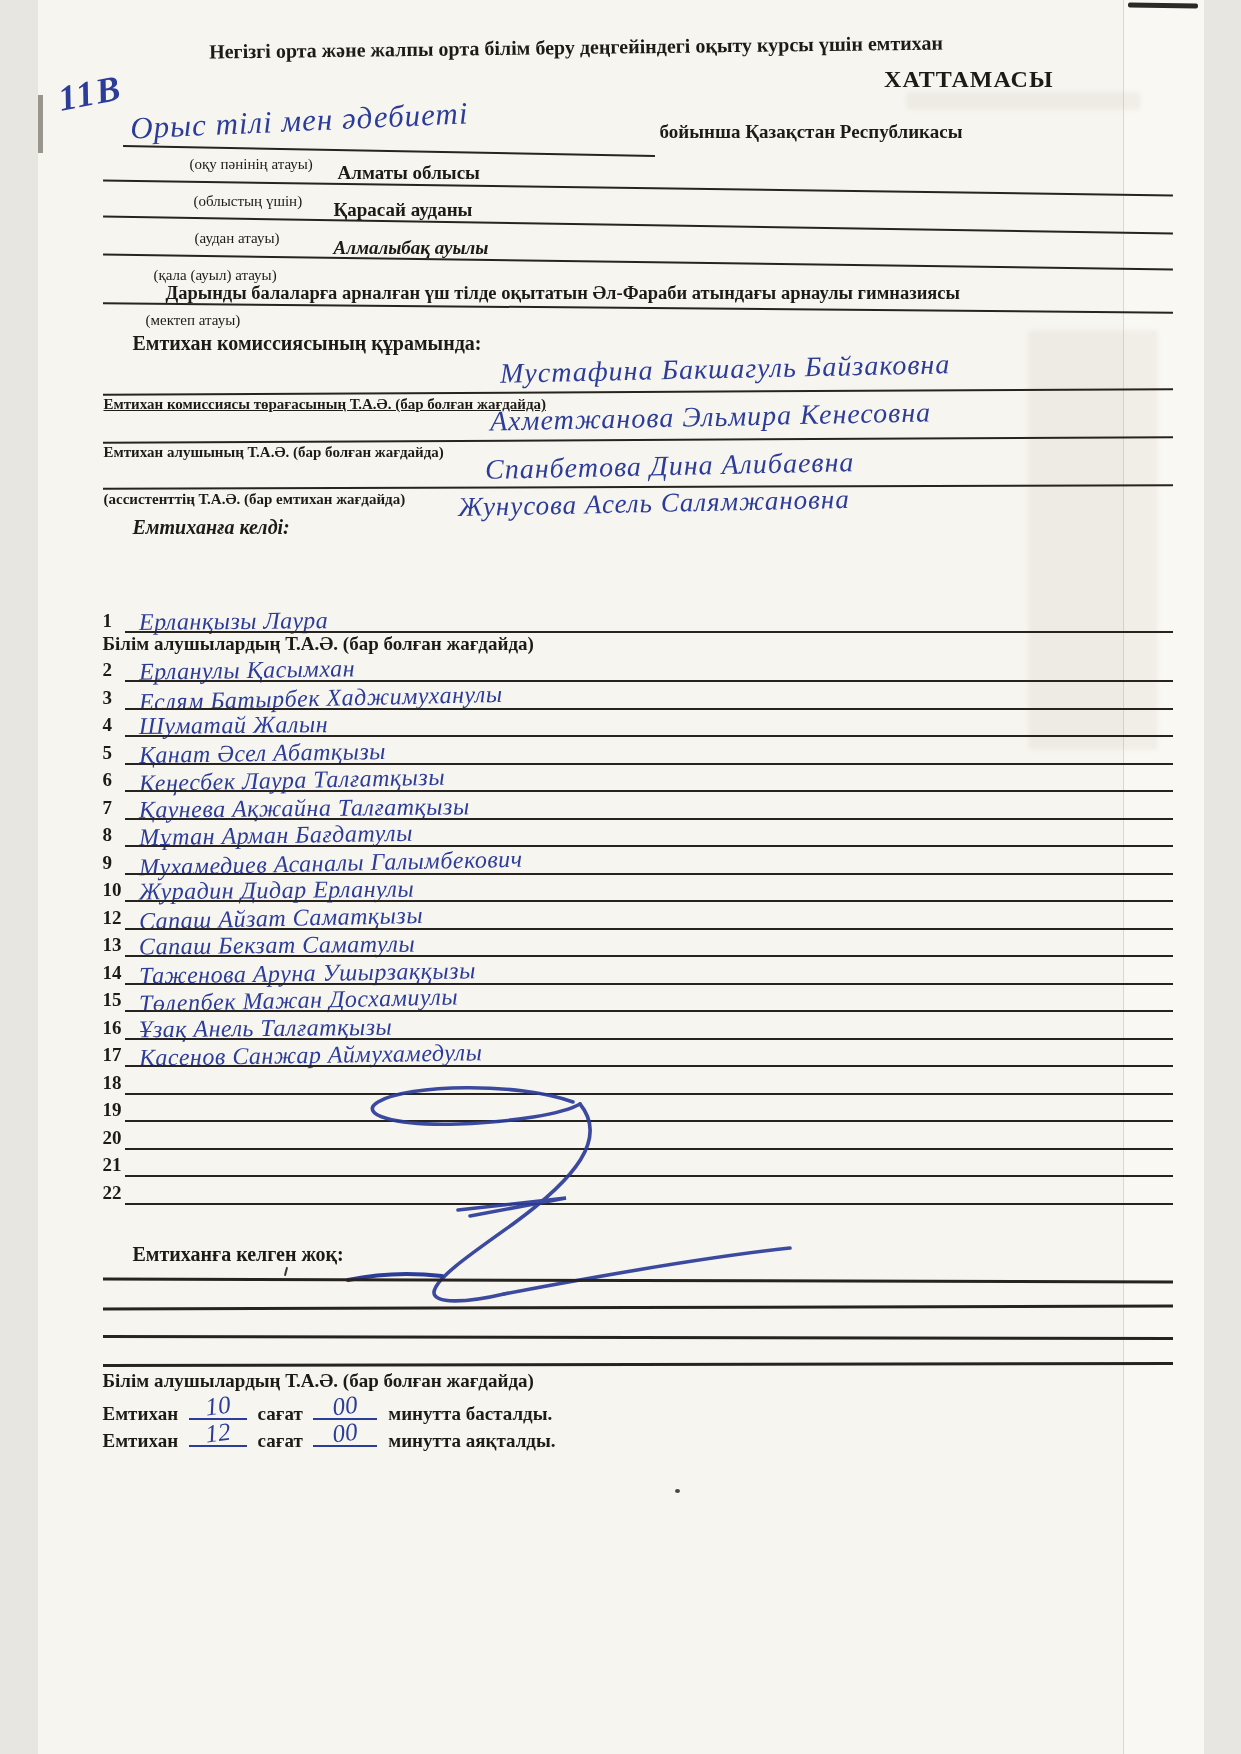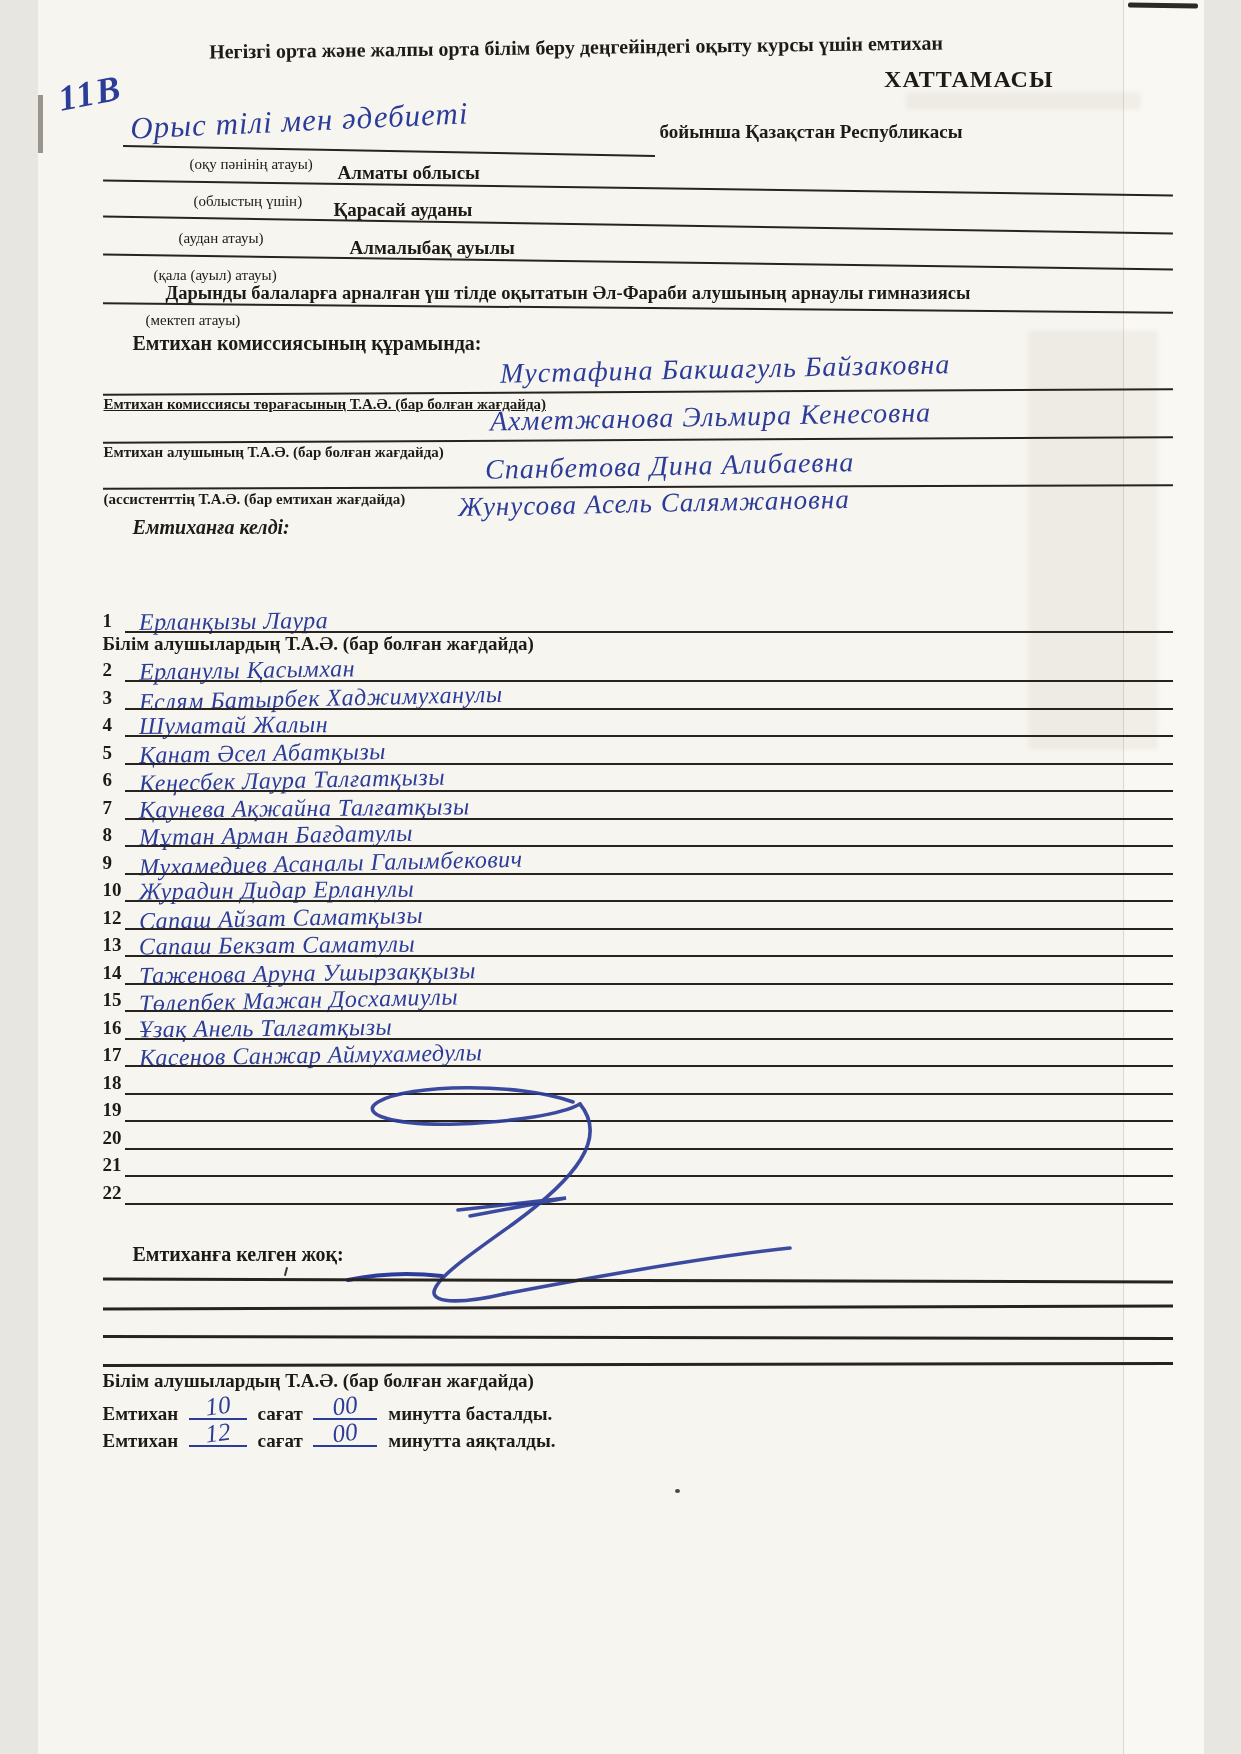--- a/index.html
+++ b/index.html
@@ -73,27 +73,27 @@
   <div class="line" style="left:85px;top:150px;width:532px;transform:rotate(1.1deg);"></div>
   <div class="val" style="left:622px;top:121px;">бойынша Қазақстан Республикасы</div>
   <div class="cap" style="left:152px;top:156px;text-align:right;">(оқу пәнінің атауы)</div>
 
   <div class="val" style="left:300px;top:162px;">Алматы облысы</div>
   <div class="line" style="top:187px;transform:rotate(.8deg);"></div>
   <div class="cap" style="left:156px;top:193px;">(облыстың үшін)</div>
 
   <div class="val" style="left:296px;top:199px;">Қарасай ауданы</div>
   <div class="line" style="top:224px;transform:rotate(.9deg);"></div>
-  <div class="cap" style="left:141px;top:230px;">(аудан атауы)</div>
-
-  <div class="val" style="left:312px;top:237px;">Алмалыбақ ауылы</div>
+  <div class="cap" style="left:157px;top:230px;">(аудан атауы)</div>
+
+  <div class="val" style="left:296px;top:237px;font-style:italic;">Алмалыбақ ауылы</div>
   <div class="line" style="top:261px;transform:rotate(.8deg);"></div>
   <div class="cap" style="left:116px;top:267px;">(қала (ауыл) атауы)</div>
 
-  <div class="val" style="left:128px;top:283px;font-size:18.5px;">Дарынды балаларға арналған үш тілде оқытатын Әл-Фараби алушының арнаулы гимназиясы</div>
+  <div class="val" style="left:128px;top:283px;font-size:18.5px;">Дарынды балаларға арналған үш тілде оқытатын Әл-Фараби атындағы арнаулы гимназиясы</div>
   <div class="line" style="top:307px;transform:rotate(.5deg);"></div>
   <div class="cap" style="left:108px;top:312px;">(мектеп атауы)</div>
 
   <div class="heading" style="left:95px;top:332px;">Емтихан комиссиясының құрамында:</div>
 
   <div class="hand h-abs hname" style="left:462px;top:353px;">Мустафина  Бакшагуль  Байзаковна</div>
   <div class="line" style="top:391px;transform:rotate(-.3deg);"></div>
   <div class="cap capb und" style="left:66px;top:396px;">Емтихан комиссиясы төрағасының Т.А.Ә. (бар болған жағдайда)</div>
 
   <div class="hand h-abs hname" style="left:452px;top:401px;">Ахметжанова  Эльмира  Кенесовна</div>

